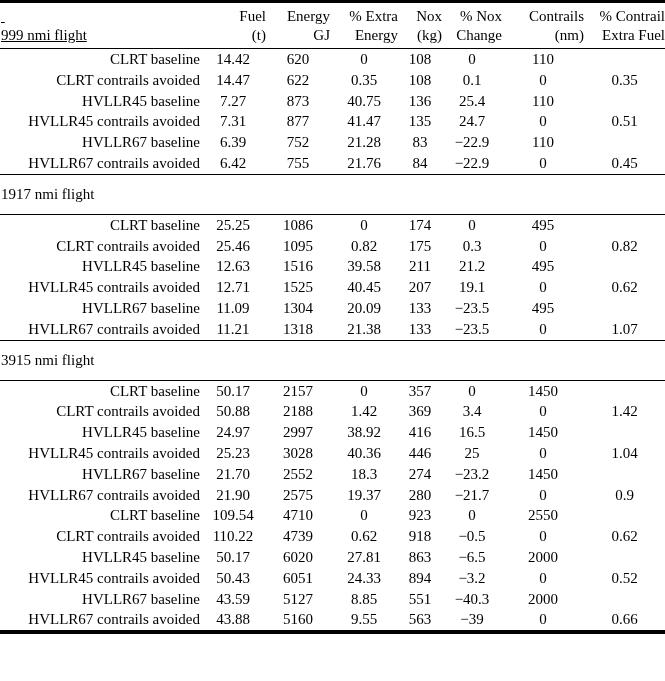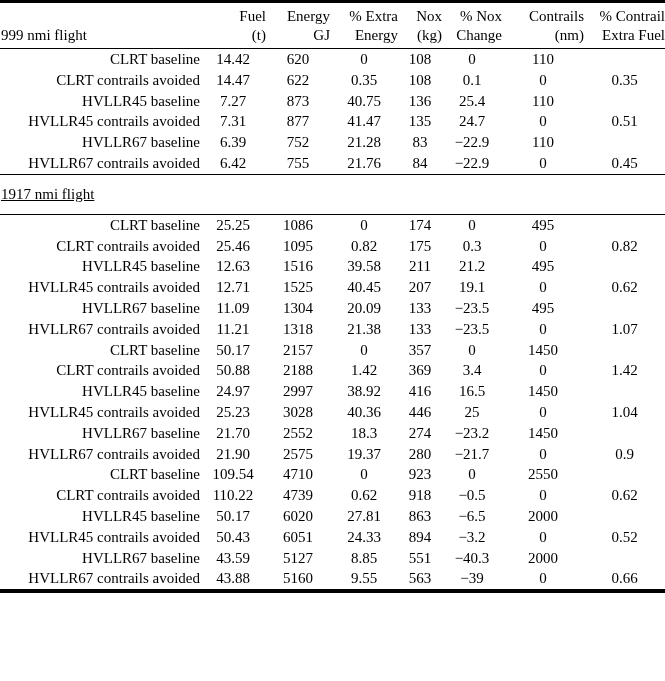--- a/index.html
+++ b/index.html
@@ -27,38 +27,38 @@
   thead th {
     vertical-align: bottom;
     text-align: right;
     border-bottom: 1.5px solid #000;
     padding: 4px 0 3px 0;
     line-height: 19px;
   }
   thead th.label-col {
     text-align: left;
     padding-left: 1px;
+    text-decoration: underline;
   }
   td.label-cell {
     text-align: right;
     padding-left: 1px;
     line-height: 20.8px;
   }
   td.value-cell {
     text-align: center;
     line-height: 20.8px;
   }
   .section-title-row td {
     border-top: 1.5px solid #000;
     border-bottom: 1.5px solid #000;
     height: 40px;
     vertical-align: middle;
     text-align: left;
     padding-left: 1px;
-    text-decoration: underline;
   }
 </style>
 </head>
 <body>
 
 <table>
   <colgroup>
     <col style="width:200px">
     <col style="width:66px">
     <col style="width:64px">
@@ -221,20 +221,23 @@
       <tr>
         <td class="label-cell">HVLLR67 contrails avoided</td>
         <td class="value-cell">11.21</td>
         <td class="value-cell">1318</td>
         <td class="value-cell">21.38</td>
         <td class="value-cell">133</td>
         <td class="value-cell">−23.5</td>
         <td class="value-cell">0</td>
         <td class="value-cell">1.07</td>
       </tr>
+      <tr class="section-title-row">
+        <td colspan="8">3915 nmi flight</td>
+      </tr>
       <tr>
         <td class="label-cell">CLRT baseline</td>
         <td class="value-cell">50.17</td>
         <td class="value-cell">2157</td>
         <td class="value-cell">0</td>
         <td class="value-cell">357</td>
         <td class="value-cell">0</td>
         <td class="value-cell">1450</td>
         <td class="value-cell"></td>
       </tr>

